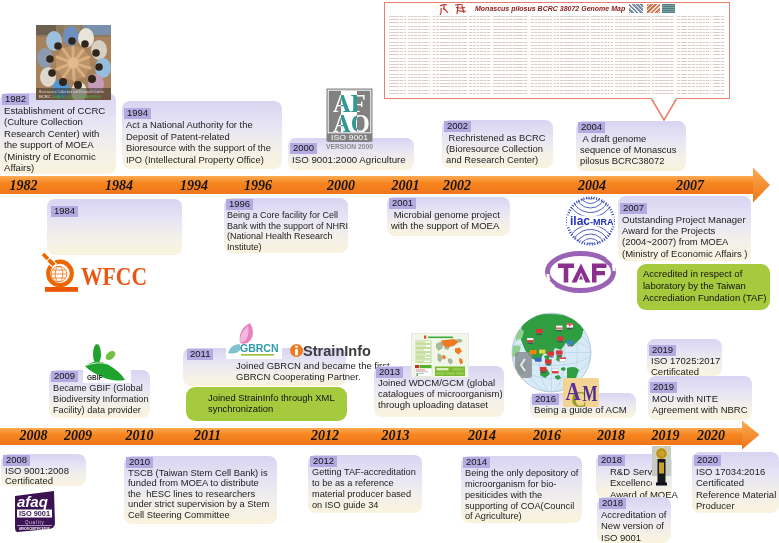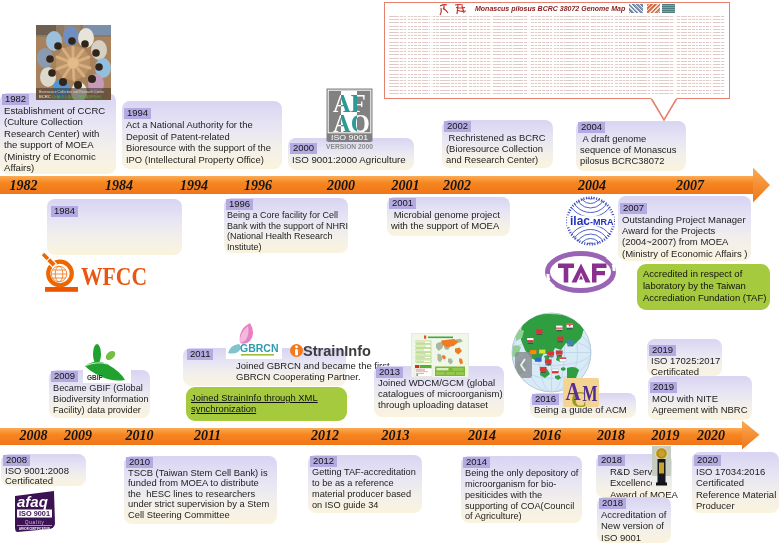--- a/index.html
+++ b/index.html
@@ -109,21 +109,21 @@
 <div class="box" style="left:49px; top:370px; width:101px; height:48px; font-size:9.2px; line-height:11px;">
   <span class="chip">2009</span>
   <div class="txt">Became GBIF (Global<br>Biodiversity Information<br>Facility) data provider</div>
 </div>
 
 <div class="box" style="left:183px; top:348px; width:163px; height:38px; line-height:11.4px;">
   <span class="chip" style="margin-left:4px;">2011</span>
   <div class="txt" style="padding-left:14px;margin-left:39px;">Joined GBRCN and became the first<br>GBRCN Cooperating Partner.</div>
 </div>
 
-<div class="green" style="left:186px; top:387px; width:161px; height:34px; font-size:9.4px; line-height:11.4px; padding:5px 0 0 5px; white-space:nowrap;text-decoration:underline;">
+<div class="green" style="left:186px; top:387px; width:161px; height:34px; font-size:9.4px; line-height:11.4px; padding:5px 0 0 22px; white-space:nowrap;">
 Joined StrainInfo through XML<br>synchronization
 </div>
 
 <div class="box" style="left:374px; top:366px; width:130px; height:51px; line-height:10.7px;">
   <span class="chip">2013</span>
   <div class="txt">Joined WDCM/GCM (global<br>catalogues of microorganism)<br>through uploading dataset</div>
 </div>
 
 <div class="box" style="left:530px; top:393px; width:106px; height:25px; font-size:9.6px; line-height:10.8px;">
   <span class="chip">2016</span>

